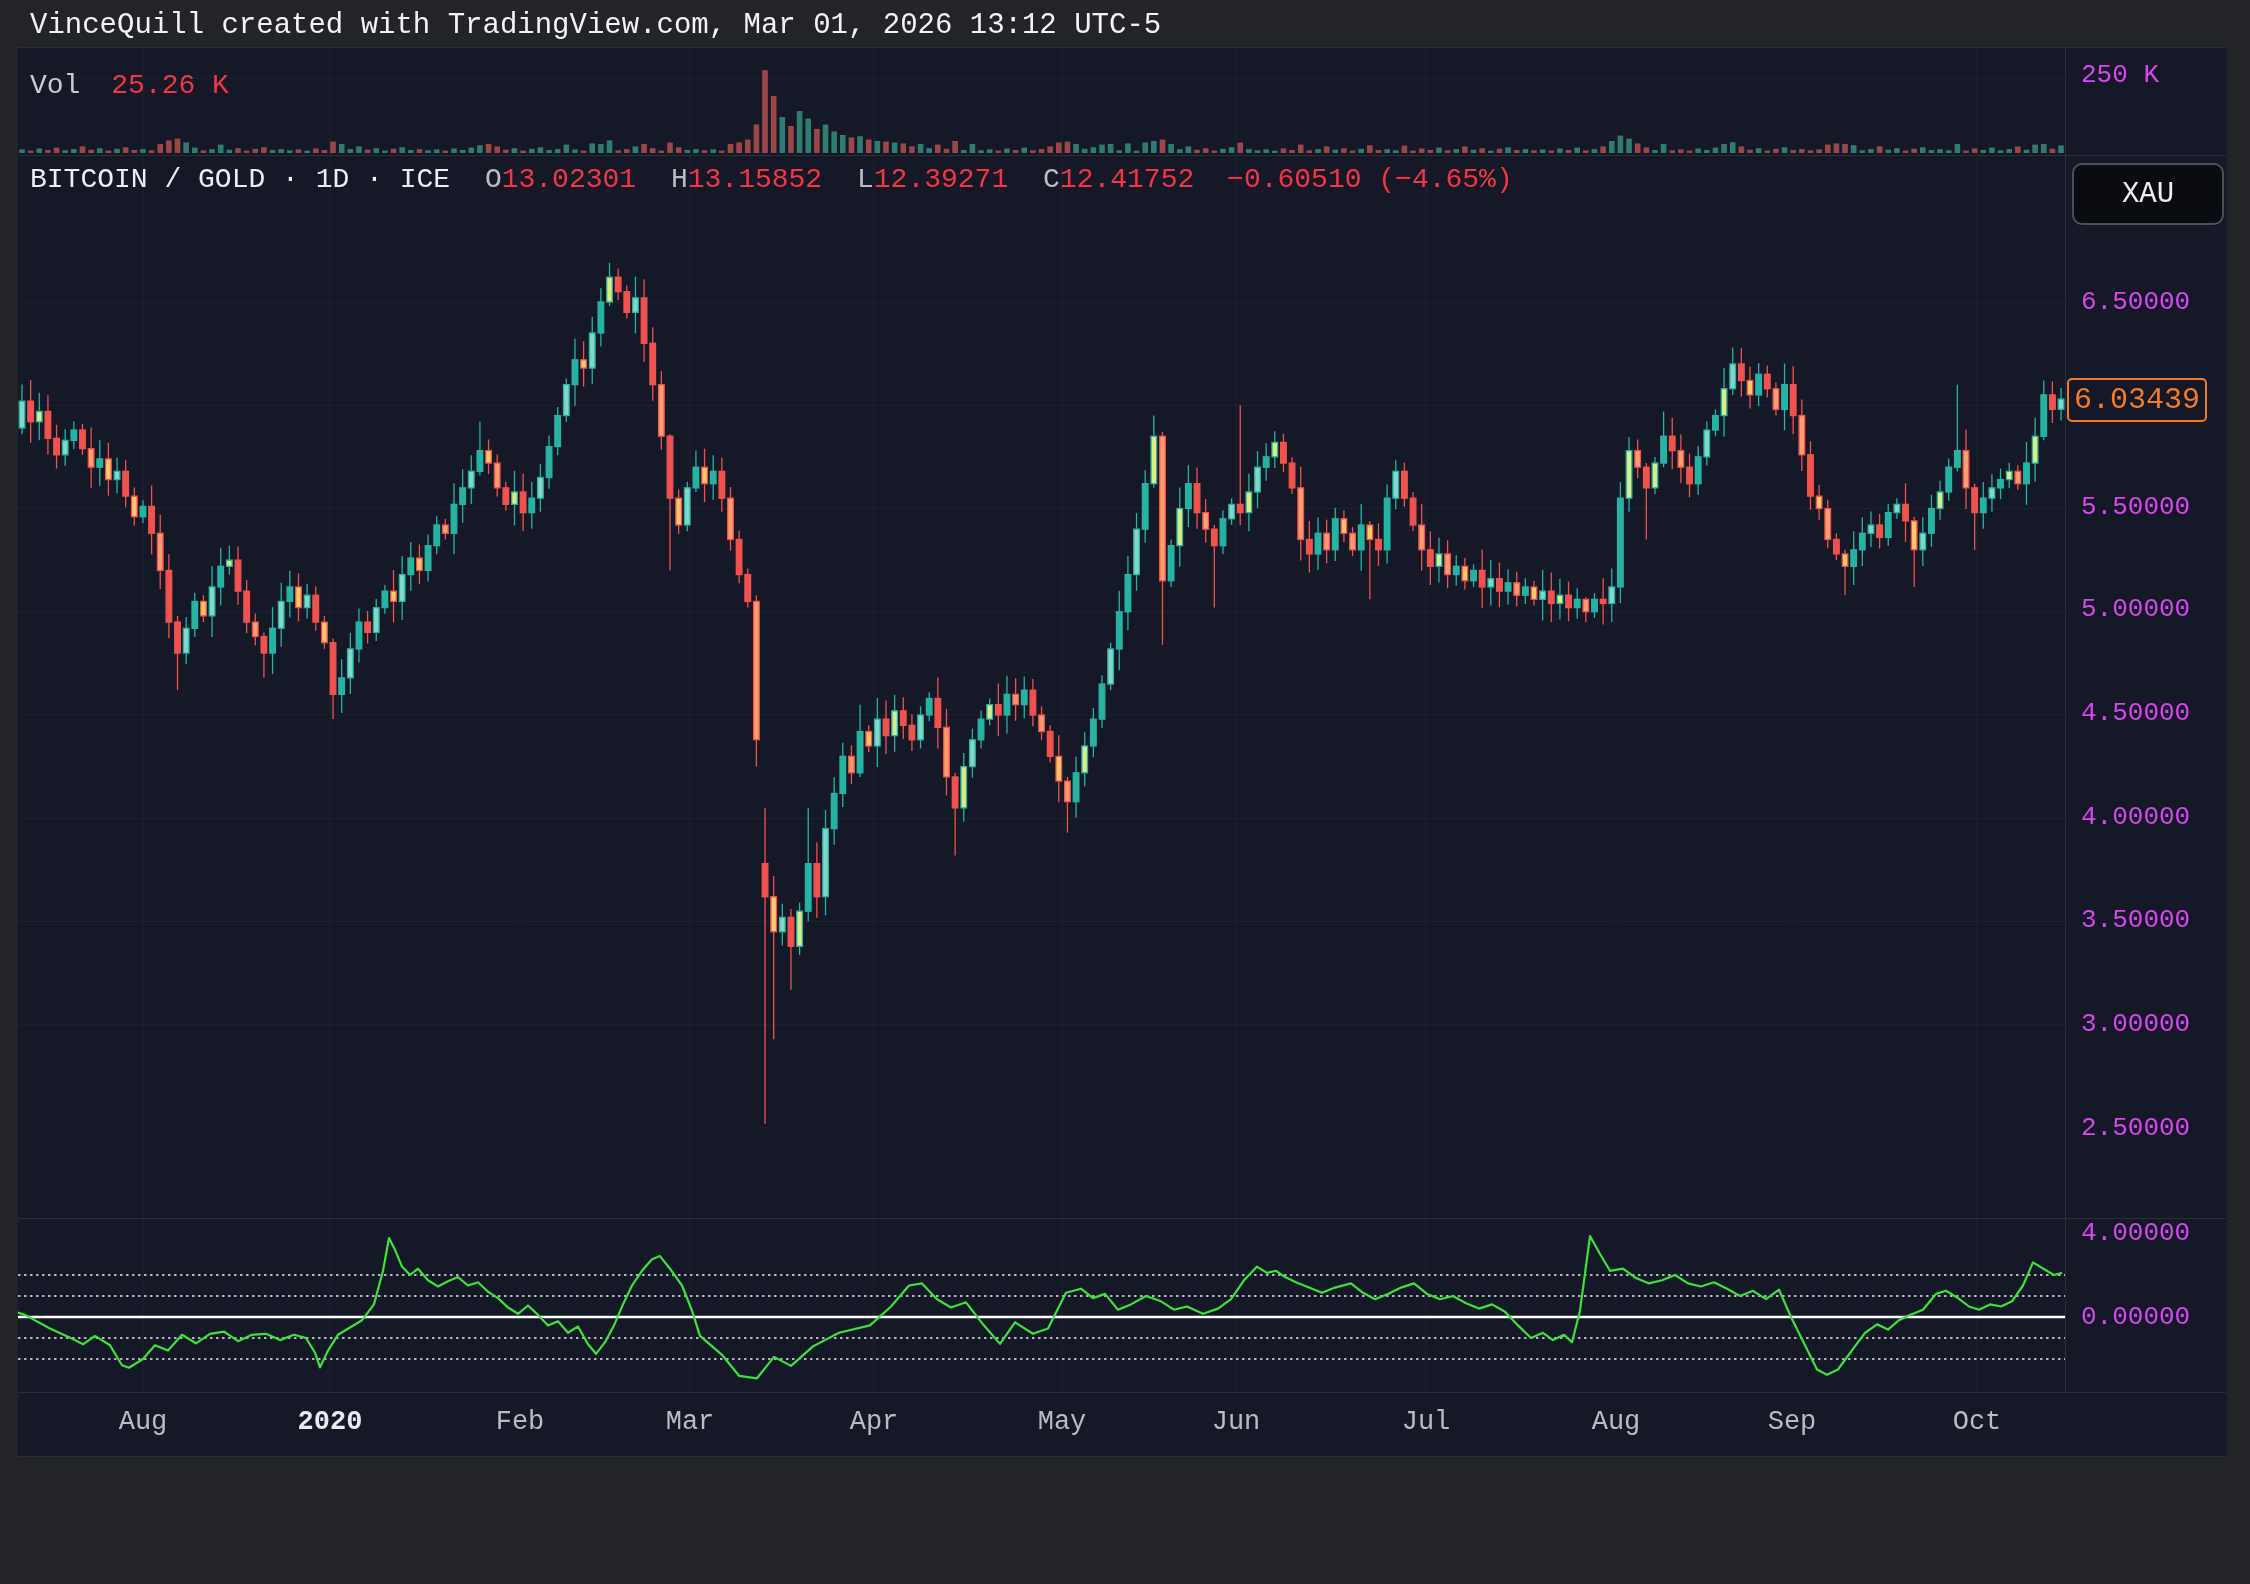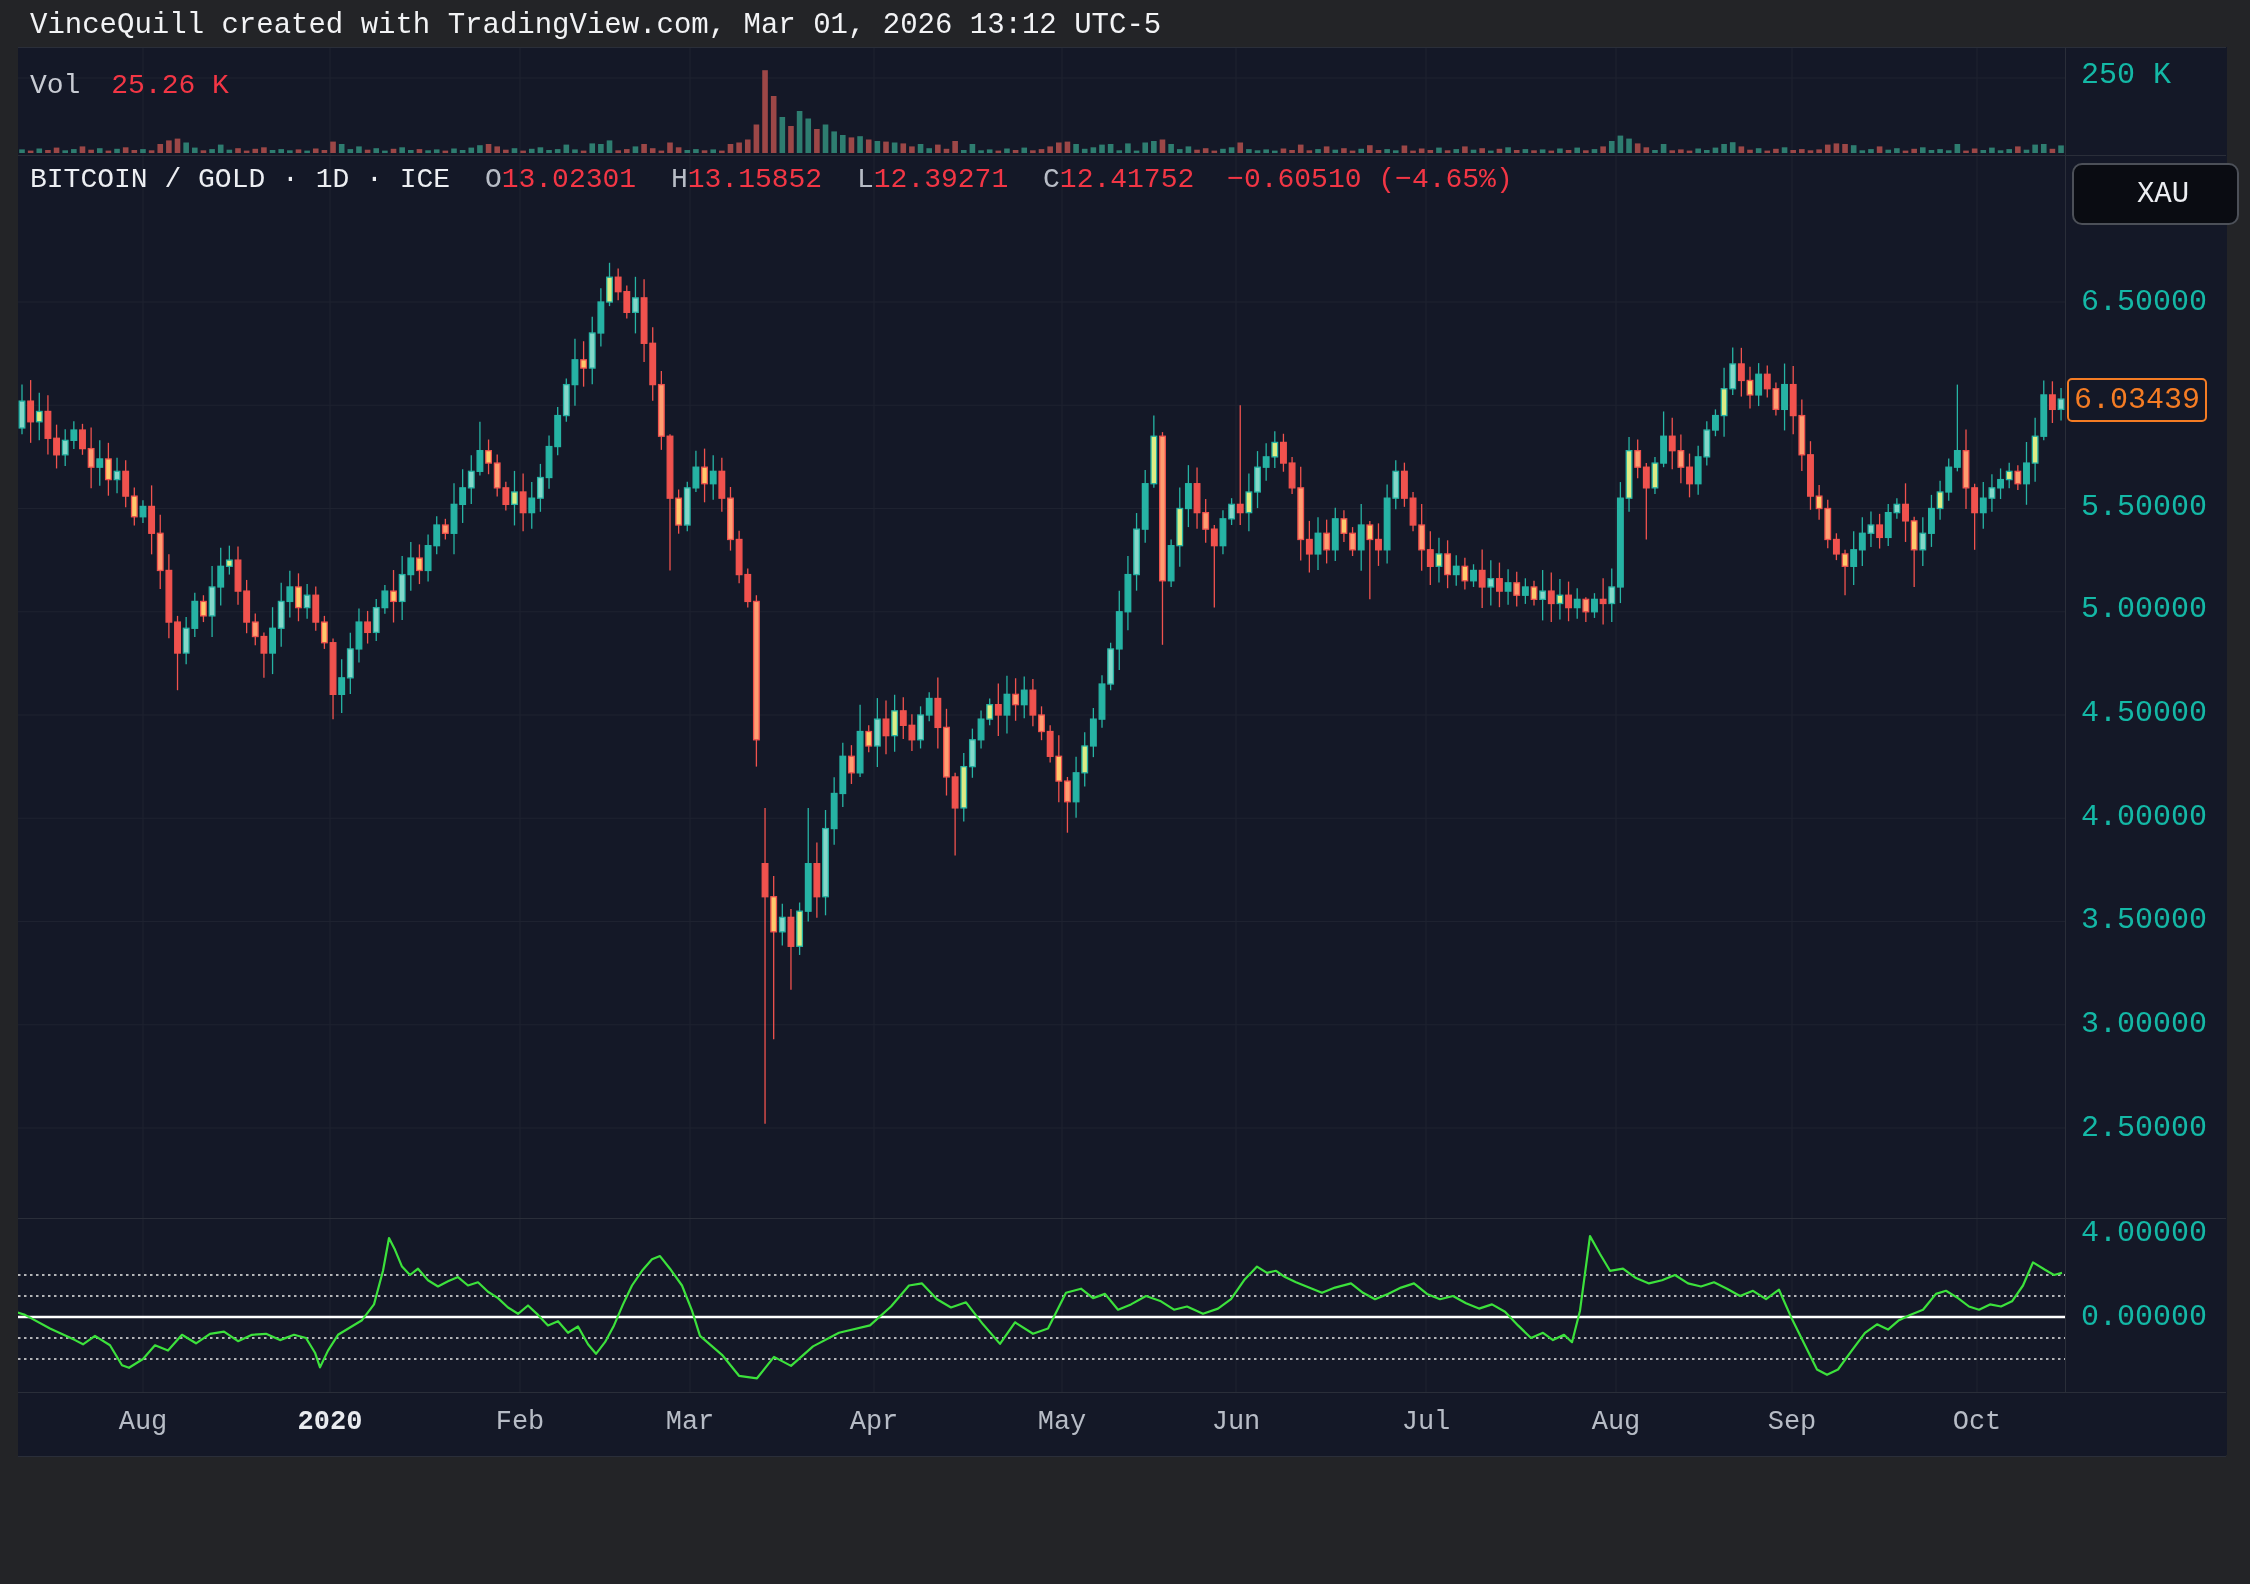--- a/index.html
+++ b/index.html
@@ -10,24 +10,24 @@
   .chart-bg{position:absolute;left:18px;top:47px;width:2208px;height:1408px;background:#141827;}
   .axis-bg{position:absolute;left:2065px;top:47px;width:161px;height:1408px;background:#141827;border-left:1px solid #2a2e39;}
   .sep{position:absolute;left:18px;width:2208px;height:0;border-top:1px solid #2a2e39;}
   svg.pane{position:absolute;left:18px;display:block;}
   .legend{position:absolute;white-space:nowrap;font-size:28px;color:#c8cbd3;}
   .legend .val-red{color:#f23645;}
   .legend .val-green{color:#3ce15c;}
   .legend .sym{color:#eceef2;}
   .legend .k{color:#b7bcc6;margin-left:18px;}
   .legend .v{color:#f23645;}
-  .axis-label{position:absolute;left:2081px;transform:translateY(-50%);font-size:30px;color:#14b8a6;white-space:nowrap;}
+  .axis-label{position:absolute;left:2081px;transform:translateY(-50%);font-size:26px;color:#d946ef;white-space:nowrap;}
   .xau-badge{position:absolute;left:2072px;top:163px;width:148px;height:58px;border:2px solid #4c5058;
              border-radius:10px;background:#0a0c12;color:#eceef2;font-size:29px;display:flex;
-             align-items:center;justify-content:center;padding-left:15px;}
+             align-items:center;justify-content:center;}
   .price-badge{position:absolute;left:2067px;width:136px;height:40px;border:2px solid #f57c24;border-radius:5px;
              background:#141827;color:#f57c24;font-size:30px;display:flex;align-items:center;justify-content:center;}
   .time-axis{position:absolute;left:18px;top:1392px;width:2208px;height:63px;border-top:1px solid #2a2e39;
              border-bottom:1px solid #2a2e39;background:#141827;}
   .t-label{position:absolute;top:14px;transform:translateX(-50%);font-size:27px;color:#b7bcc6;}
   .t-label.bold{color:#e9ebef;font-weight:bold;}
   .footer{position:absolute;left:0;top:1456px;width:2250px;height:128px;background:#232427;}
   .brand{position:absolute;left:44px;top:34px;display:flex;align-items:center;gap:18px;}
   .brand-text{font-size:42px;font-weight:bold;color:#d2d4d8;letter-spacing:-0.5px;}
 </style>

